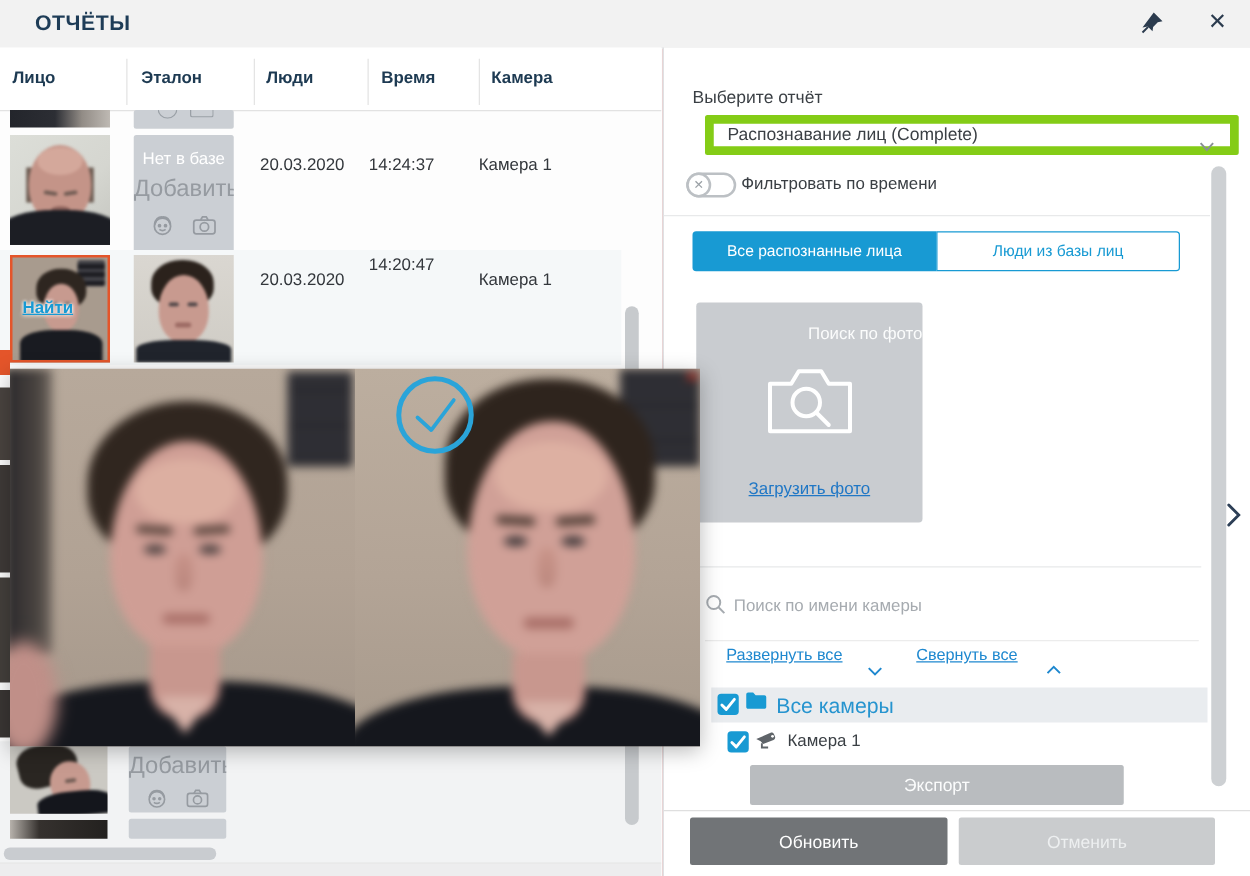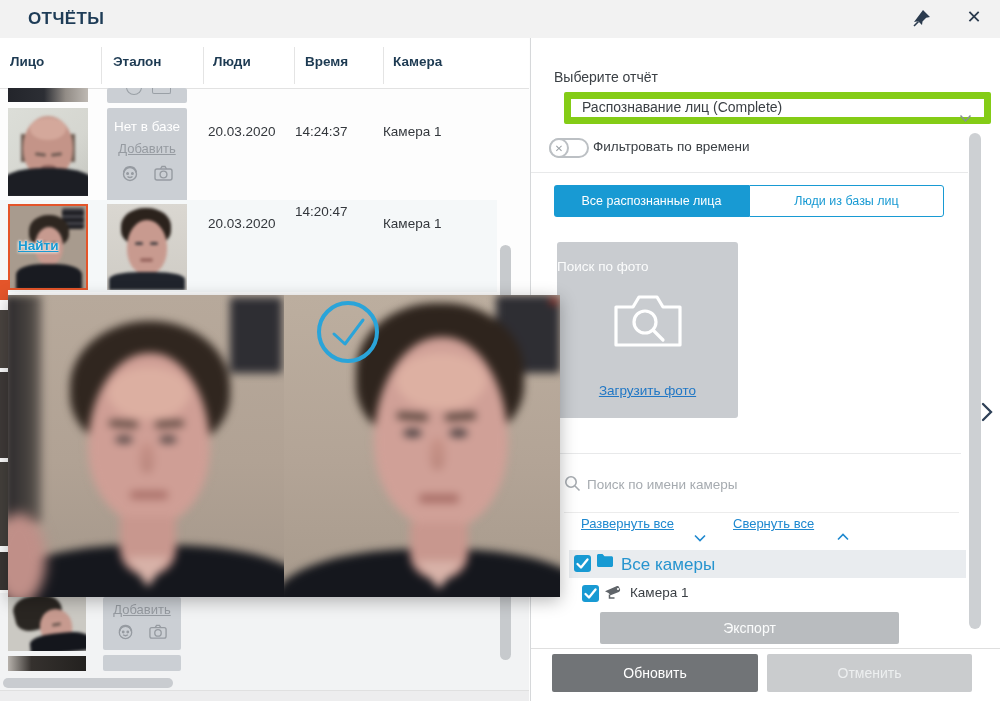--- a/index.html
+++ b/index.html
@@ -17,21 +17,21 @@
 
   
   .table-sec{position:absolute;left:0;top:38px;width:530px;height:663px;background:#fdfdfd;}
   .thead{position:absolute;left:0;top:0;width:529px;height:50px;background:#fff;border-bottom:1px solid #e2e2e2;}
   .th{position:absolute;top:16px;font-size:13.5px;font-weight:700;color:#1d3a52;}
   .th-sep{position:absolute;top:9px;width:1px;height:37px;background:#e4e4e4;}
   .cell{position:absolute;font-size:13.5px;color:#33373c;}
   .row-hl{position:absolute;left:0;top:162px;width:497px;height:92px;background:#f5f8f9;}
   .refbox{position:absolute;background:#cbcfd4;border-radius:2px;text-align:center;overflow:hidden;}
   .ref-status{color:#fff;font-size:13.5px;margin-top:11px;}
-  .ref-add{color:#969ba1;font-size:13px;margin-top:7px;text-decoration:underline;}
+  .ref-add{color:#969ba1;font-size:19px;margin-top:7px;}
   .ref-icons{display:flex;justify-content:center;gap:13px;margin-top:7px;}
   .find-link{position:absolute;font-size:13.5px;font-weight:700;color:#189ad3;text-decoration:underline;
              text-shadow:0 0 3px #fff,0 0 3px #fff;cursor:pointer;}
   .vscroll{position:absolute;left:500px;top:207px;width:11px;height:415px;background:#c7cacd;border-radius:6px;}
   .hscroll{position:absolute;left:3px;top:640px;width:170px;height:10px;background:#c9ccd0;border-radius:5px;}
   .tbl-bottom-bg{position:absolute;left:0;top:555px;width:529px;height:97px;background:#f2f3f4;}
   .tbl-bottom-line{position:absolute;left:0;top:652px;width:529px;height:1px;background:#e0e0e0;}
   .tbl-footer{position:absolute;left:0;top:653px;width:529px;height:10px;background:#ededee;}
 
   
@@ -60,21 +60,21 @@
   .knob{position:absolute;left:-2px;top:-2px;width:20px;height:20px;border:2px solid #bcc0c4;border-radius:50%;
         background:#fff;box-sizing:border-box;display:flex;align-items:center;justify-content:center;
         font-size:10px;color:#9aa0a5;}
   .toggle-label{position:absolute;left:62px;top:101px;font-size:13.5px;color:#3a3f44;}
   .divider{position:absolute;height:1px;background:#e8e9ea;}
   .tab{position:absolute;top:147px;height:32px;width:195px;display:flex;align-items:center;justify-content:center;
        font-size:12.5px;box-sizing:border-box;cursor:pointer;}
   .tab.active{left:23px;background:#189ad3;color:#fff;border-radius:3px 0 0 3px;}
   .tab.inactive{left:218px;background:#fff;color:#189ad3;border:1px solid #189ad3;border-radius:0 3px 3px 0;}
   .photo-box{position:absolute;left:26px;top:204px;width:181px;height:176px;background:#c9ccd0;border-radius:3px;}
-  .pb-title{position:absolute;left:0;top:17px;width:100%;text-align:left;font-size:13.5px;color:#fbfcfc;}
+  .pb-title{position:absolute;left:0;top:17px;width:100%;text-align:right;font-size:13.5px;color:#fbfcfc;}
   .pb-link{position:absolute;left:0;top:141px;width:100%;text-align:center;font-size:13.5px;color:#2077c5;
            text-decoration:underline;cursor:pointer;}
   .search-row-icon{position:absolute;left:33px;top:437px;}
   .search-input{position:absolute;left:54px;top:434px;width:320px;height:22px;border:none;outline:none;
                 background:transparent;font-family:"Liberation Sans",sans-serif;font-size:13.5px;color:#3a3f44;}
   .search-input::placeholder{color:#a6abb0;opacity:1;}
   .tree-link{position:absolute;top:478px;font-size:13px;color:#1e88cf;text-decoration:underline;cursor:pointer;}
   .tree-row1{position:absolute;left:38px;top:512px;width:397px;height:28px;background:#e9ecef;}
   .checkbox{position:absolute;width:17px;height:17px;background:#189ad3;border-radius:3px;cursor:pointer;}
   .tree-label1{position:absolute;left:90px;top:517px;font-size:17px;color:#2694cf;}

